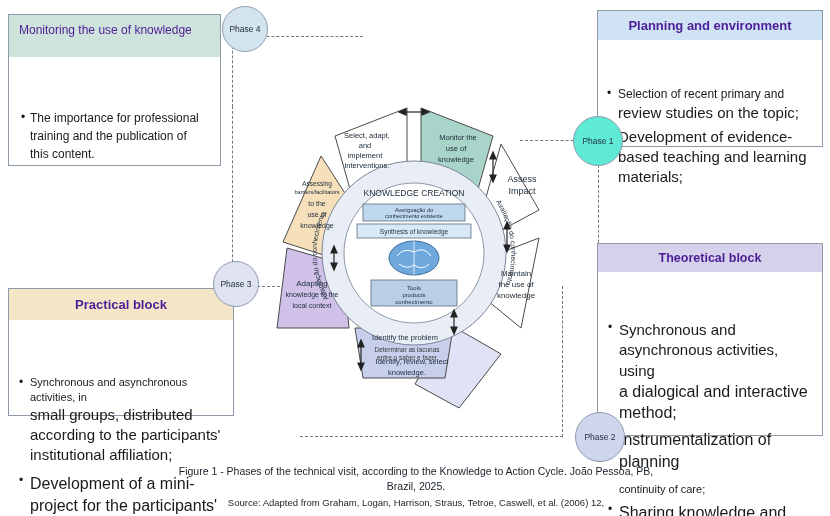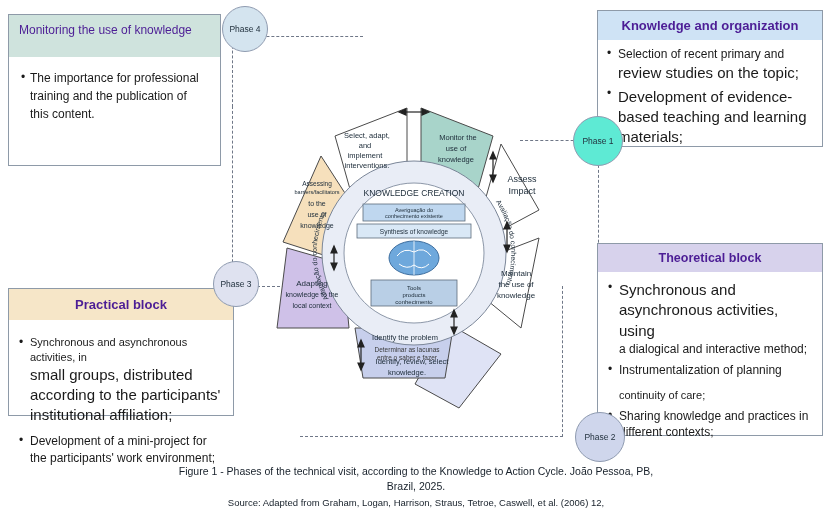--- a/index.html
+++ b/index.html
@@ -30,20 +30,21 @@
     font-size: 12.5px;
     font-weight: 700;
     text-align: center;
     color: #4c1d95;
   }
   .box-body {
     box-sizing: border-box;
     padding: 8px 10px;
     font-size: 11px;
     line-height: 1.35;
+    margin-top: 40px;
   }
   .bullet-list {
     margin: 0;
     padding: 0;
     list-style: none;
   }
   .bullet-list li {
     position: relative;
     padding-left: 11px;
     margin-bottom: 6px;
@@ -54,21 +55,21 @@
     left: 0;
     top: -1px;
     font-size: 12px;
   }
   .sub {
     display: block;
     font-size: 15px;
     line-height: 1.35;
   }
   .big {
-    font-size: 12px;
+    font-size: 16px;
   }
 
   
   #monitoring-box {
     left: 8px;
     top: 14px;
     width: 213px;
     height: 152px;
     border: 1px solid #8e9aa8;
     background: #ffffff;
@@ -230,21 +231,21 @@
   <div class="box" id="monitoring-box">
     <div class="box-header">Monitoring the use of knowledge</div>
     <div class="box-body">
       <ul class="bullet-list">
         <li>The importance for professional training and the publication of this content.</li>
       </ul>
     </div>
   </div>
 
   <div class="box" id="planning-box">
-    <div class="box-header">Knowledge and organization</div>
+    <div class="box-header">Planning and environment</div>
     <div class="box-body">
       <ul class="bullet-list">
         <li>
           <span class="lead">Selection of recent primary and</span>
           <span class="sub">review studies on the topic;</span>
         </li>
         <li>
           <span class="sub">Development of evidence-based teaching and learning materials;</span>
         </li>
       </ul>

